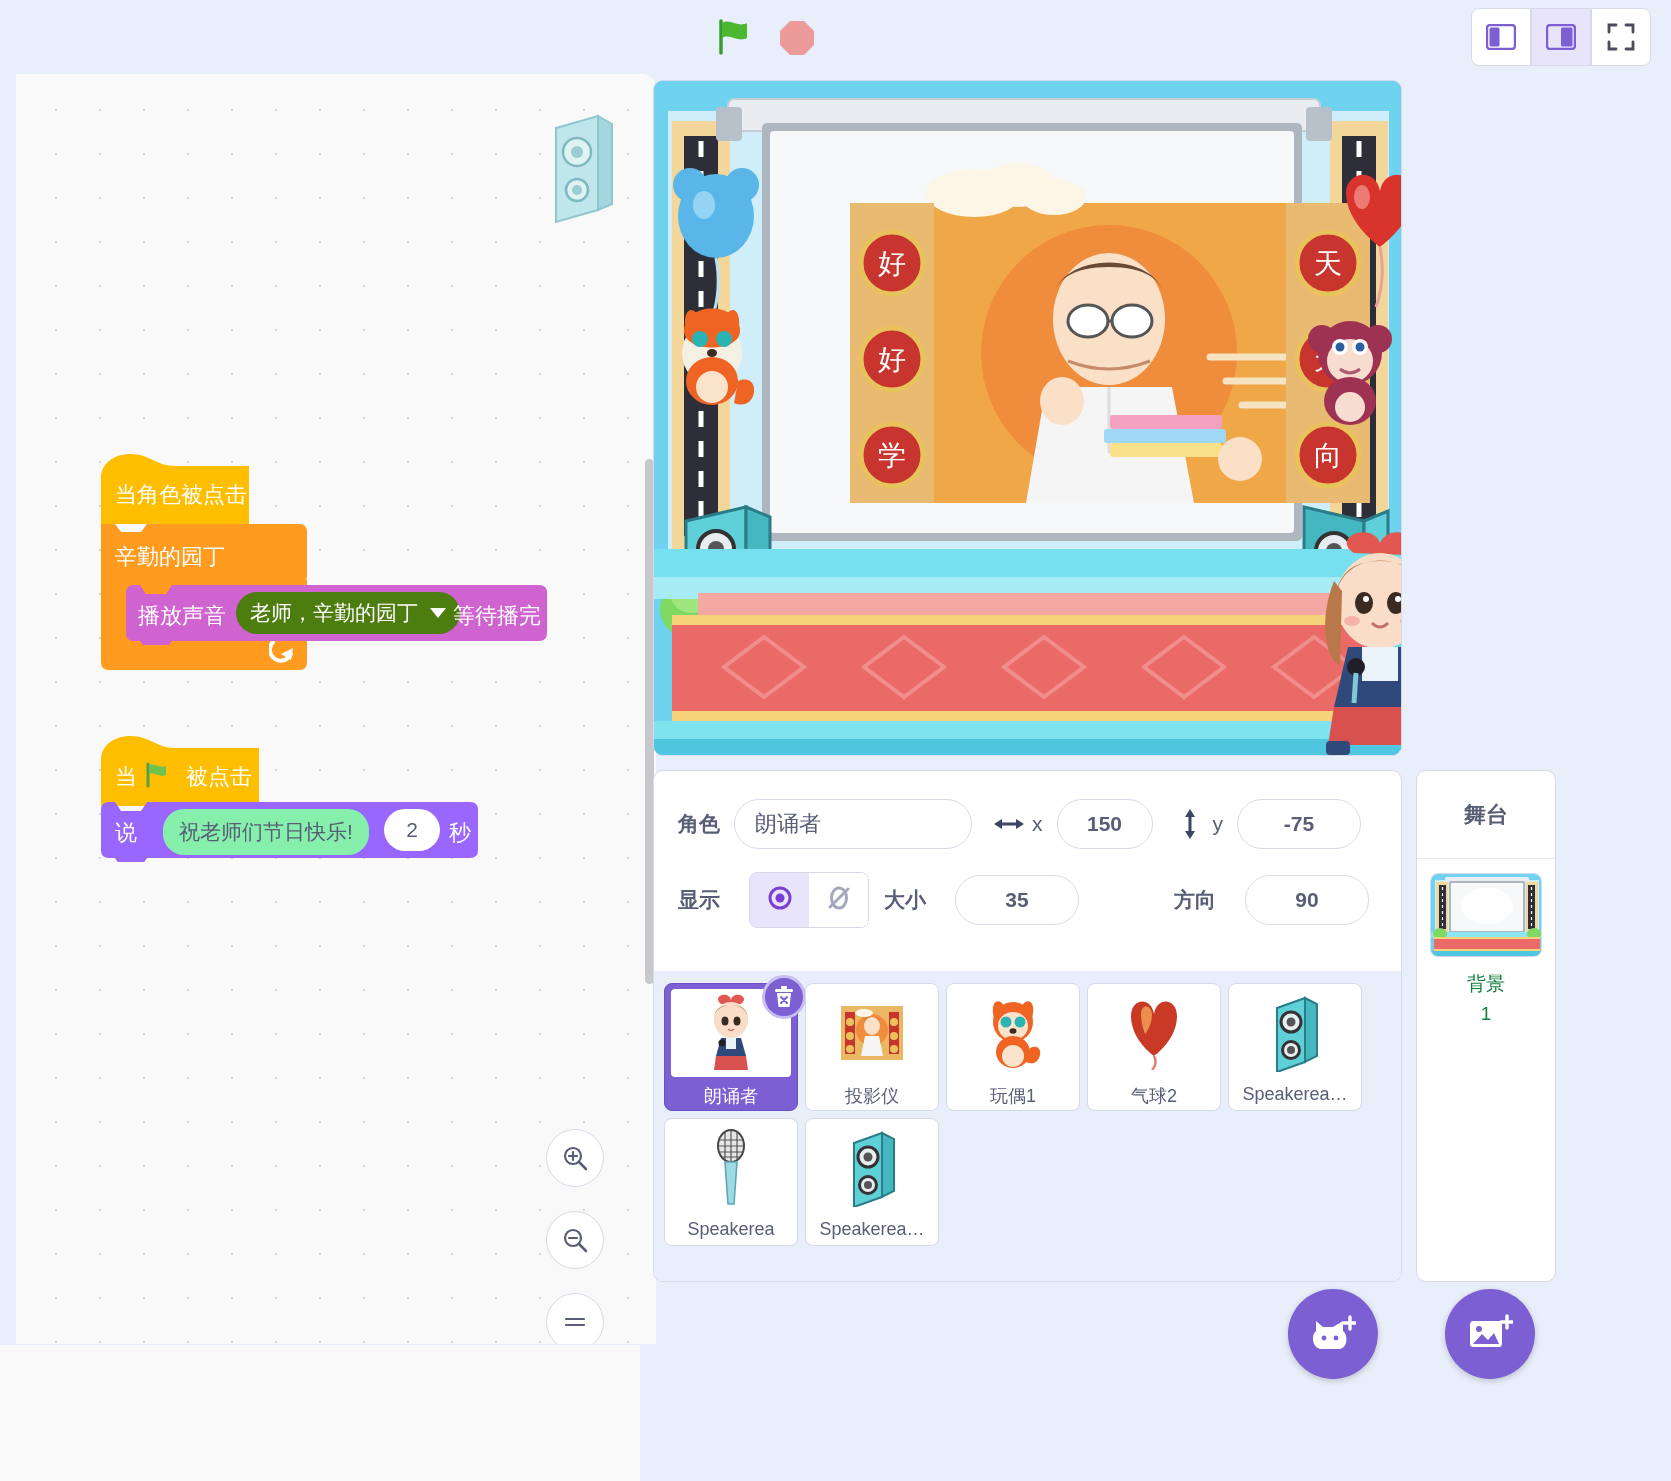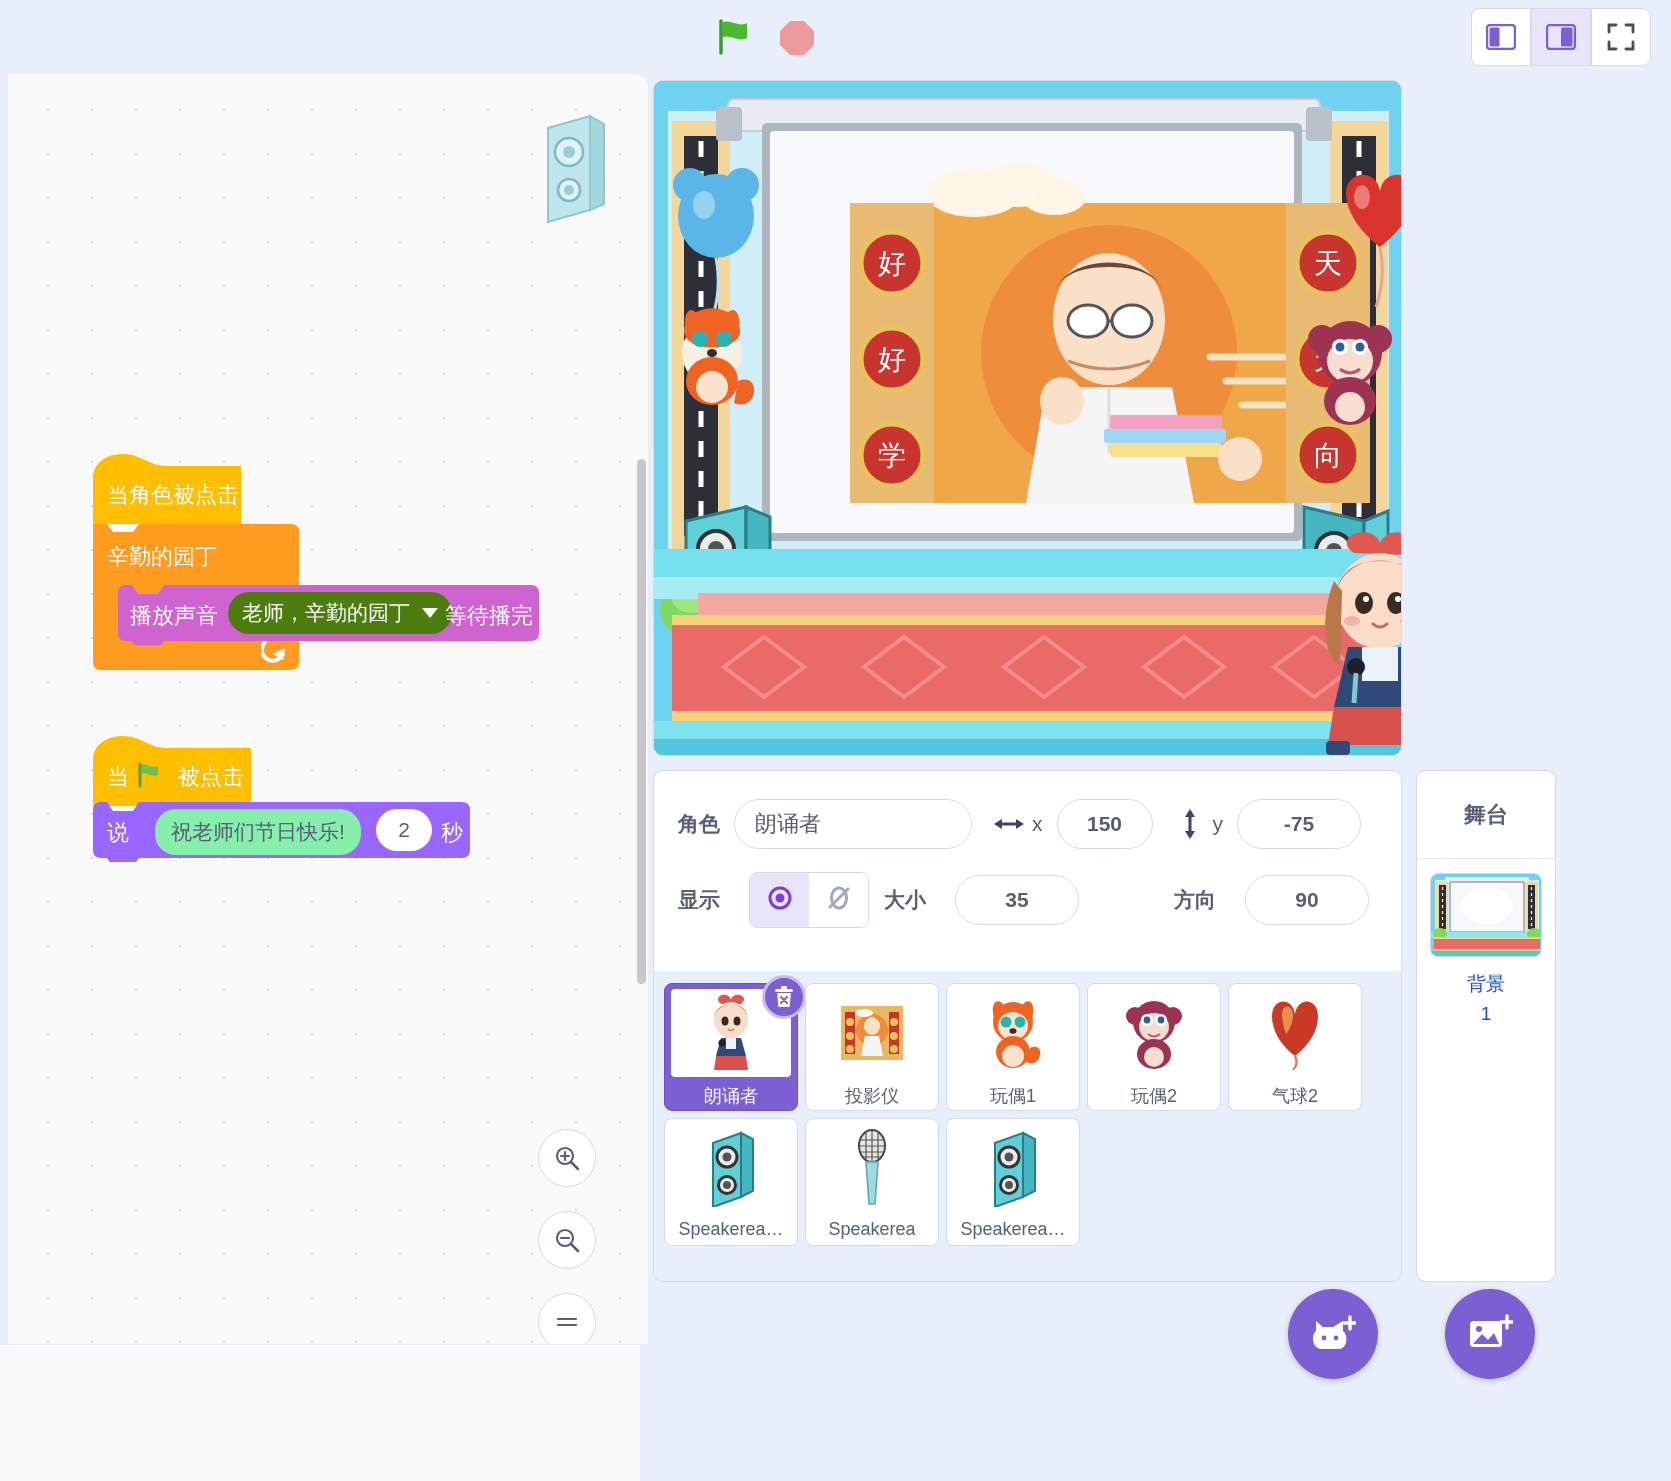--- a/index.html
+++ b/index.html
@@ -32,21 +32,21 @@
     border: 1px solid #d6d9e8;
     display: flex; align-items: center; justify-content: center;
     cursor: pointer;
   }
   .lbtn:first-child { border-radius: 8px 0 0 8px; }
   .lbtn.sel { background: #e8e4fb; }
   .lbtn.full { border-radius: 0 8px 8px 0; }
 
   
   #code-area {
-    position: absolute; left: 8px; top: 74px; width: 640px; height: 1270px;
+    position: absolute; left: 16px; top: 74px; width: 640px; height: 1270px;
     background: #f9f9f9;
     border-radius: 0 14px 0 0;
     overflow: hidden;
   }
   #code-dots {
     position: absolute; inset: 0;
     background-image: radial-gradient(#d3d3d8 1.4px, transparent 1.5px);
     background-size: 44px 44px;
     background-position: 18px 14px;
   }
@@ -151,21 +151,21 @@
     color: #575e75; font-size: 22px; font-weight: bold;
     border-bottom: 1px solid #e6e9f2;
   }
   #stage-thumb-wrap {
     display: flex; flex-direction: column; align-items: center; padding-top: 14px;
   }
   #stage-thumb {
     width: 112px; height: 84px; border-radius: 8px; overflow: hidden;
     border: 1px solid #d6d9e8;
   }
-  .stage-meta { color: #1d4ed8; font-size: 19px; margin-top: 14px; text-align:right;}
+  .stage-meta { color: #15803d; font-size: 19px; margin-top: 14px; text-align:right;}
 
   
   .fab {
     position: absolute; width: 90px; height: 90px; border-radius: 50%;
     background: #7c5fd3; display: flex; align-items: center; justify-content: center;
     cursor: pointer; box-shadow: 0 2px 6px rgba(0,0,0,.2);
   }
   #fab-sprite { left: 1288px; top: 1289px; }
   #fab-backdrop { left: 1445px; top: 1289px; }
 </style>
@@ -633,38 +633,20 @@
             <circle cx="36" cy="26" r="5.5" fill="#29b3b3"></circle>
           <ellipse cx="29" cy="35" rx="3.5" ry="2.8" fill="#3a2a20"></ellipse>
           <ellipse cx="29" cy="56" rx="17" ry="16" fill="#ef6422"></ellipse>
           <ellipse cx="29" cy="60" rx="11" ry="11" fill="#f9e3cc"></ellipse>
           <path d="M46 52 C62 44, 58 74, 42 66 Z" fill="#ef6422"></path>
         </svg>
       </div>
       <div class="sprite-name">玩偶1</div>
     </div>
 
-    <div class="sprite-card">
-      <div class="sprite-thumb">
-        <svg width="58" height="74" viewBox="0 0 58 74">
-          <circle cx="10" cy="20" r="9" fill="#9e3253"></circle>
-          <circle cx="48" cy="20" r="9" fill="#9e3253"></circle>
-          <ellipse cx="29" cy="26" rx="21" ry="21" fill="#9e3253"></ellipse>
-          <ellipse cx="29" cy="31" rx="15" ry="14" fill="#f7ddd0"></ellipse>
-          <circle cx="22" cy="24" r="6" fill="#fff"></circle>
-            <circle cx="36" cy="24" r="6" fill="#fff"></circle>
-          <circle cx="22" cy="24" r="3.4" fill="#2a5fa0"></circle>
-            <circle cx="36" cy="24" r="3.4" fill="#2a5fa0"></circle>
-          <path d="M23 38 Q29 43 35 38" stroke="#b05a72" stroke-width="2" fill="none"></path>
-          <ellipse cx="29" cy="58" rx="17" ry="15" fill="#9e3253"></ellipse>
-          <ellipse cx="29" cy="61" rx="10" ry="10" fill="#f7ddd0"></ellipse>
-        </svg>
-      </div>
-      <div class="sprite-name">玩偶2</div>
-    </div>
 
 
     <div class="sprite-card">
       <div class="sprite-thumb">
         <svg width="54" height="74" viewBox="0 0 54 74">
           <path d="M4 20 C4 2, 24 0, 27 18 C30 0, 50 2, 50 20 C50 44, 27 60, 27 60 C27 60, 4 44, 4 20 Z" fill="#c93a26"></path>
           <path d="M14 18 C14 8, 24 8, 25 18 C25 30, 18 38, 18 38 C18 38, 14 28, 14 18 Z" fill="#f0a054" opacity=".85"></path>
           <path d="M27 60 Q31 68 25 74" stroke="#e07a6a" stroke-width="2.4" fill="none"></path>
         </svg>
       </div>

